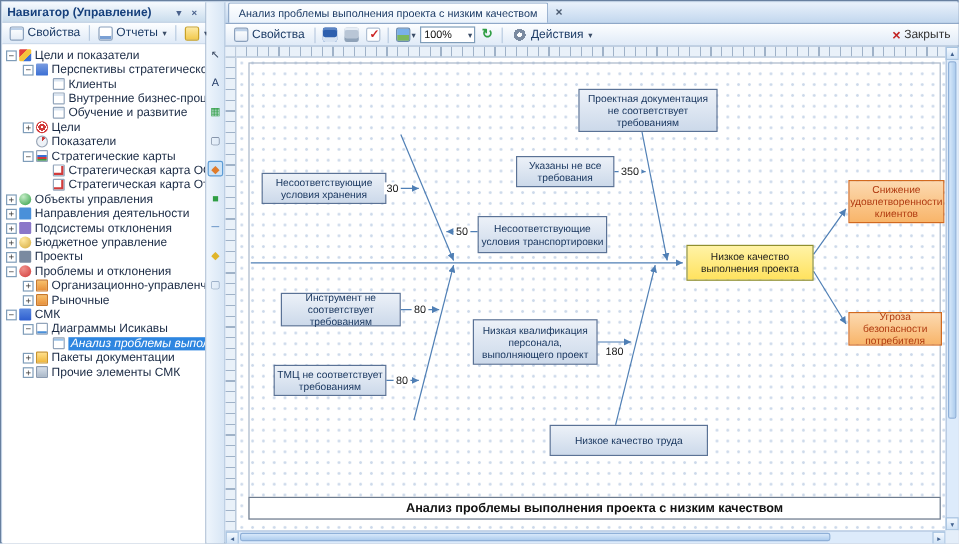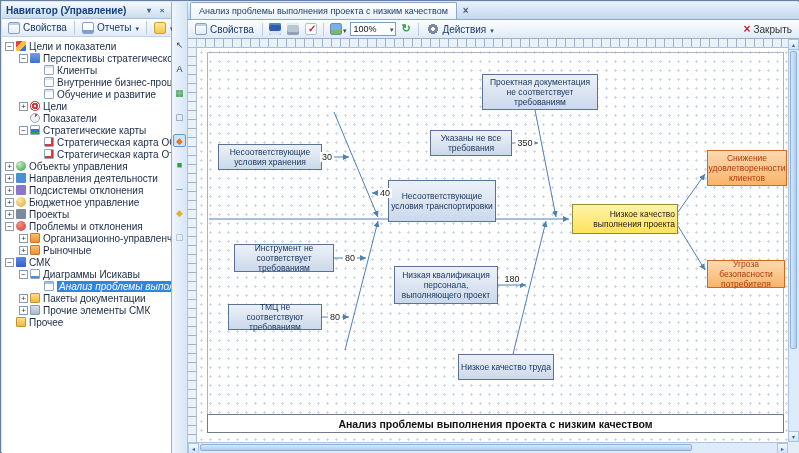--- a/index.html
+++ b/index.html
@@ -113,21 +113,21 @@
   .wires { position:absolute; left:0; top:0; z-index:1; }
   .wire { stroke:#4f7fb5; stroke-width:1; fill:none; }
   .page { position:absolute; left:10px; top:4px; width:577px; height:381px;
           border:1px solid #a8b6c8; z-index:0; }
   .title-band { position:absolute; left:10px; top:366px; width:577px; height:19px;
                 border:1px solid #6d7b8d; background:#fff; display:flex; align-items:center;
                 justify-content:center; font-size:10.5px; font-weight:bold; color:#111; z-index:2; }
   .dbox { position:absolute; border:1px solid #5a7296; background:linear-gradient(#ecf1f8,#ccd9ea);
           color:#15335c; font-size:8.5px; line-height:1.18; display:flex; align-items:center;
           justify-content:center; text-align:center; padding:2px; z-index:2; }
-  .dbox.yellow { background:linear-gradient(#fff3a6,#ffe25e); border-color:#8f8f2f; color:#1a1a1a;text-align:right; }
+  .dbox.yellow { background:linear-gradient(#fff3a6,#ffe25e); border-color:#8f8f2f; color:#1a1a1a; }
   .dbox.orange { background:linear-gradient(#fcd9b0,#f8b56a); border-color:#d2691e; color:#b03a10; }
   .wlabel { position:absolute; transform:translate(-50%,-50%); background:#fff; font-size:9px;
             color:#1a1a1a; padding:0 2px; z-index:3; }
 
   
   .vscroll { position:absolute; right:0; top:0; width:11px; bottom:11px; background:#ddebfb;
              border-left:1px solid #b0c4dc; z-index:4; }
   .hscroll { position:absolute; left:0; right:11px; bottom:0; height:11px; background:#ddebfb;
              border-top:1px solid #b0c4dc; z-index:4; }
   .sarrow { position:absolute; width:11px; height:11px; font-size:6px; color:#41618e;
@@ -299,26 +299,20 @@
           <span class="tind" style="width: 17px;"></span>
           <span class="exp">+</span>
           <span class="ticon ti-docs-folder"></span>
           <span class="tlabel">Пакеты документации</span>
         </div>
         <div class="trow">
           <span class="tind" style="width: 17px;"></span>
           <span class="exp">+</span>
           <span class="ticon ti-other-folder"></span>
           <span class="tlabel">Прочие элементы СМК</span>
-        </div>
-        <div class="trow">
-          <span class="tind" style="width: 3px;"></span>
-          <span class="exp-blank"></span>
-          <span class="ticon ti-folder"></span>
-          <span class="tlabel">Прочее</span>
         </div>
       </div>
   </div>
 
   <div class="palette" id="palette">
       <span class="pitem" style="top: 36px; color: rgb(58, 74, 98);">↖</span>
       <span class="pitem" style="top: 60px; color: rgb(31, 56, 100);">А</span>
       <span class="pitem" style="top: 84px; color: rgb(47, 158, 68);">▦</span>
       <span class="pitem" style="top: 108px; color: rgb(106, 122, 146);">▢</span>
       <span class="pitem psel" style="top: 132px; color: rgb(224, 123, 42);">◆</span>
@@ -399,35 +393,35 @@
           <path class="wire" d="M137,210 H169" marker-end="url(#arr)"></path>
           <path class="wire" d="M125,269 H152" marker-end="url(#arr)"></path>
           <path class="wire" d="M301,237 H329" marker-end="url(#arr)"></path>
           <path class="wire" d="M481,164 L508,126" marker-end="url(#arr)"></path>
           <path class="wire" d="M481,178 L508,222" marker-end="url(#arr)"></path>
         </svg>
 
         <div class="dbox" style="left:285px;top:26px;width:116px;height:36px">Проектная документация не соответствует требованиям</div>
         <div class="dbox" style="left:233px;top:82px;width:82px;height:26px">Указаны не все требования</div>
         <div class="dbox" style="left:21px;top:96px;width:104px;height:26px">Несоответствующие условия хранения</div>
-        <div class="dbox" style="left:191px;top:132px;width:108px;height:42px">Несоответствующие условия транспортировки</div>
+        <div class="dbox" style="left:201px;top:132px;width:108px;height:31px">Несоответствующие условия транспортировки</div>
         <div class="dbox yellow" style="left:375px;top:156px;width:106px;height:30px">Низкое качество выполнения проекта</div>
         <div class="dbox orange" style="left:510px;top:212px;width:78px;height:28px">Угроза безопасности потребителя</div>
         <div class="dbox orange" style="left:510px;top:102px;width:80px;height:36px">Снижение удовлетворенности клиентов</div>
         <div class="dbox" style="left:37px;top:196px;width:100px;height:28px">Инструмент не соответствует требованиям</div>
         <div class="dbox" style="left:197px;top:218px;width:104px;height:38px">Низкая квалификация персонала, выполняющего проект</div>
-        <div class="dbox" style="left:31px;top:256px;width:94px;height:26px">ТМЦ не соответствуют требованиям</div>
-        <div class="dbox" style="left:261px;top:306px;width:96px;height:26px">Низкое качество труда</div>
+        <div class="dbox" style="left:31px;top:256px;width:94px;height:26px">ТМЦ не соответствует требованиям</div>
+        <div class="dbox" style="left:261px;top:306px;width:132px;height:26px">Низкое качество труда</div>
 
         <span class="wlabel" style="left:130px;top:109px">30</span>
-        <span class="wlabel" style="left:188px;top:145px">40</span>
+        <span class="wlabel" style="left:188px;top:145px">50</span>
         <span class="wlabel" style="left:328px;top:95px">350</span>
         <span class="wlabel" style="left:153px;top:210px">80</span>
         <span class="wlabel" style="left:138px;top:269px">80</span>
-        <span class="wlabel" style="left:315px;top:231px">180</span>
+        <span class="wlabel" style="left:315px;top:245px">180</span>
 
         <div class="title-band">Анализ проблемы выполнения проекта с низким качеством</div>
       </div>
 
       <div class="vscroll">
         <span class="sarrow" style="top:0;right:0">▴</span>
         <span class="vthumb"></span>
         <span class="sarrow" style="bottom:0;right:0">▾</span>
       </div>
       <div class="hscroll">

